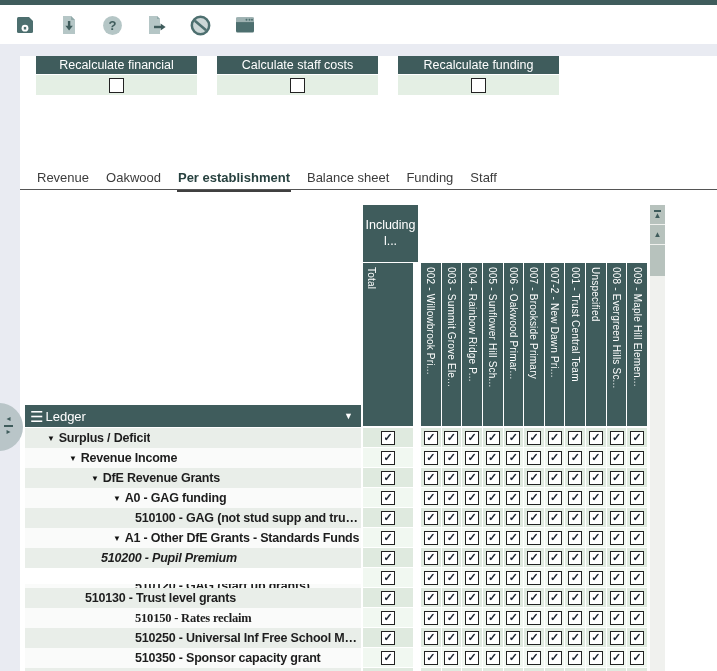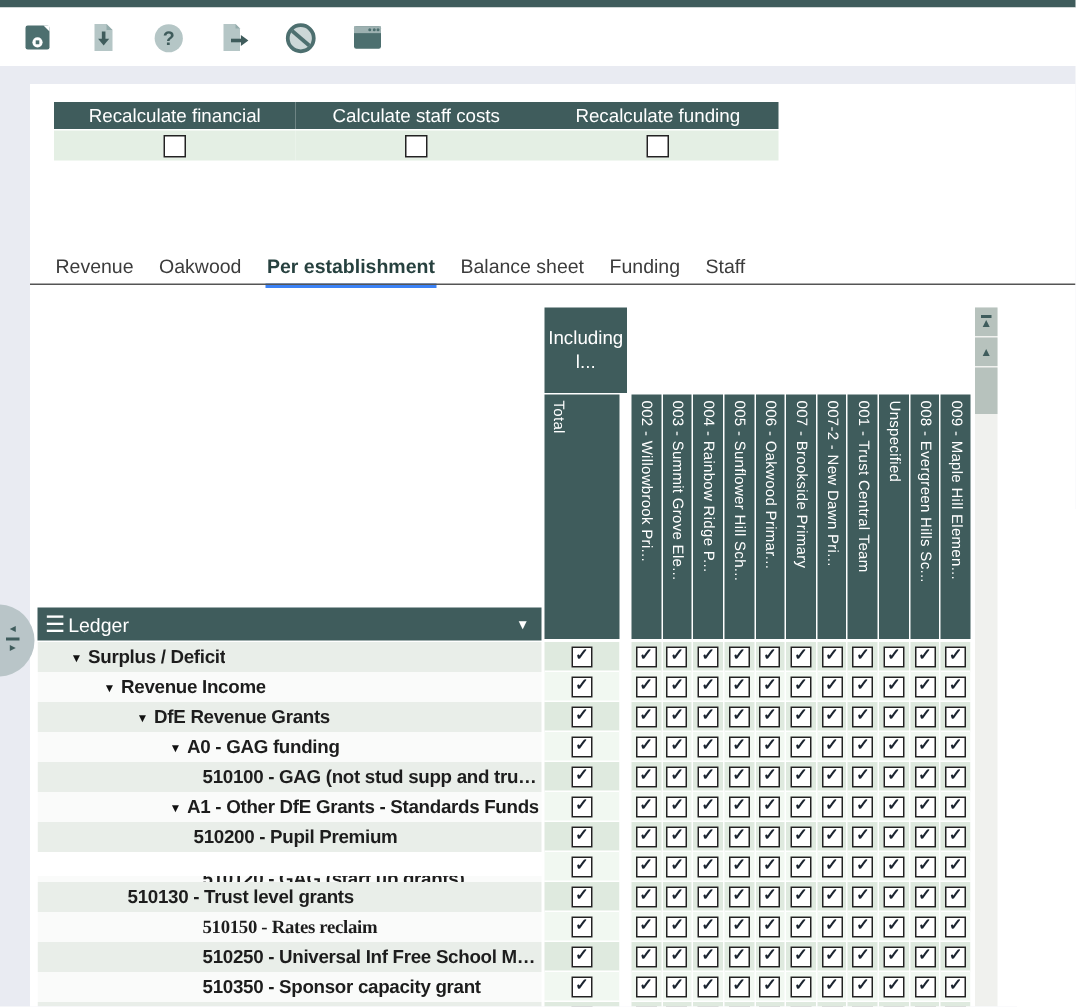--- a/index.html
+++ b/index.html
@@ -6,37 +6,37 @@
   body{width:717px;height:671px;position:relative;overflow:hidden;background:#fff;
        font-family:"Liberation Sans", sans-serif;}
   .top-strip{position:absolute;left:0;top:0;width:717px;height:5px;background:#3f5c5c;}
   .toolbar{position:absolute;left:0;top:5px;width:717px;height:40px;background:#fff;
            display:flex;align-items:center;gap:19px;padding-left:12px;box-sizing:border-box;}
   .tb-icon{width:25px;height:25px;display:flex;align-items:center;justify-content:center;cursor:pointer;}
   .page{position:absolute;left:0;top:44px;width:717px;height:627px;background:#e9ebf2;}
   .card{position:absolute;left:20px;top:12px;right:0;bottom:0;background:#fff;overflow:hidden;}
 
   
-  .recalc{position:absolute;left:16px;top:12px;display:flex;gap:0;}
+  .recalc{position:absolute;left:16px;top:0;display:flex;gap:20px;}
   .recalc-col{width:161px;}
   .recalc-head{height:18px;background:#3f5c5c;color:#fff;font-size:12.5px;
                display:flex;align-items:center;justify-content:center;}
   .recalc-cbrow{height:20px;background:#e4efe4;margin-top:1px;
                 display:flex;align-items:center;justify-content:center;}
 
   
   .cb{width:12px;height:12px;border:1.5px solid #222;background:#fff;display:inline-flex;
       align-items:center;justify-content:center;flex:none;cursor:pointer;}
   .cb.big{width:13px;height:13px;}
   .cb.checked::after{content:"\2713";font-size:11px;line-height:1;font-weight:700;color:#1b2430;margin-top:-1px;}
 
   
   .tabs{position:absolute;left:16px;top:112px;display:flex;gap:15px;font-size:13px;color:#3c3c3c;}
   .tab{padding:2px 1px 4px;cursor:pointer;white-space:nowrap;}
-  .tab.active{font-weight:700;color:#27413f;border-bottom:3px solid #3b82f6;}
+  .tab.active{font-weight:700;color:#27413f;border-bottom:3px solid #404040;}
   .tabs-line{position:absolute;left:0;right:0;top:133px;height:1px;background:#555;}
 
   
   .hdr{background:#3f5c5c;color:#fff;}
   .h-including{position:absolute;left:343px;top:149px;width:55px;height:57px;font-size:12.5px;
                display:flex;align-items:center;justify-content:center;text-align:center;line-height:1.25;}
   .h-perlower{position:absolute;left:401px;top:149px;width:226px;height:57px;font-size:12.5px;
               display:flex;align-items:center;justify-content:center;text-align:center;}
   .h-total{position:absolute;left:343px;top:207px;width:50px;height:163px;
            display:flex;justify-content:flex-start;padding-left:3px;box-sizing:border-box;}
@@ -482,21 +482,21 @@
             </div>
             <div class="gcell g-odd">
               <span class="cb checked"></span>
             </div>
             <div class="gcell g-odd">
               <span class="cb checked"></span>
             </div>
           </div>
         </div>
         <div class="trow">
-          <div class="tree t-even" style="padding-left: 104px;">
+          <div class="tree t-even" style="padding-left: 76px; font-style: italic;">
             <span class="lbl">510200 - Pupil Premium</span>
           </div>
           <div class="tcell g-even">
             <span class="cb checked"></span>
           </div>
           <div class="ggap"></div>
           <div class="gcells">
             <div class="gcell g-even">
               <span class="cb checked"></span>
             </div>

